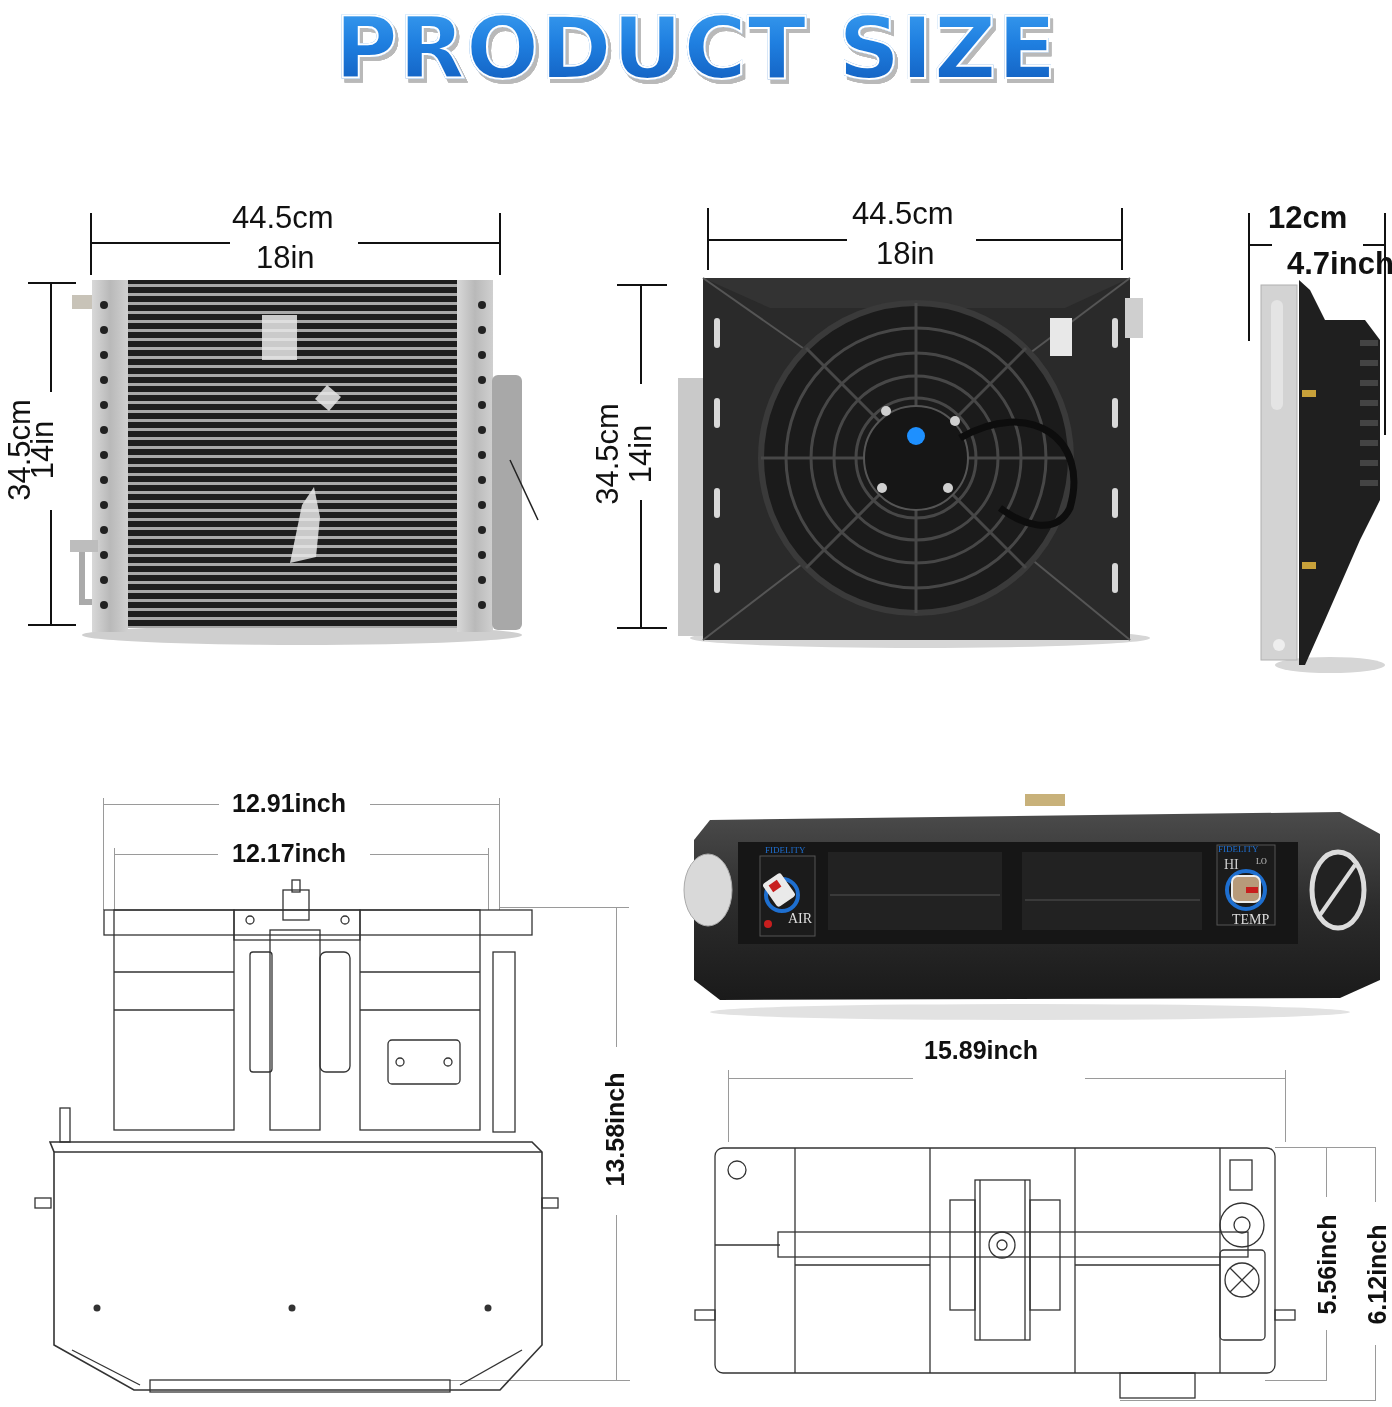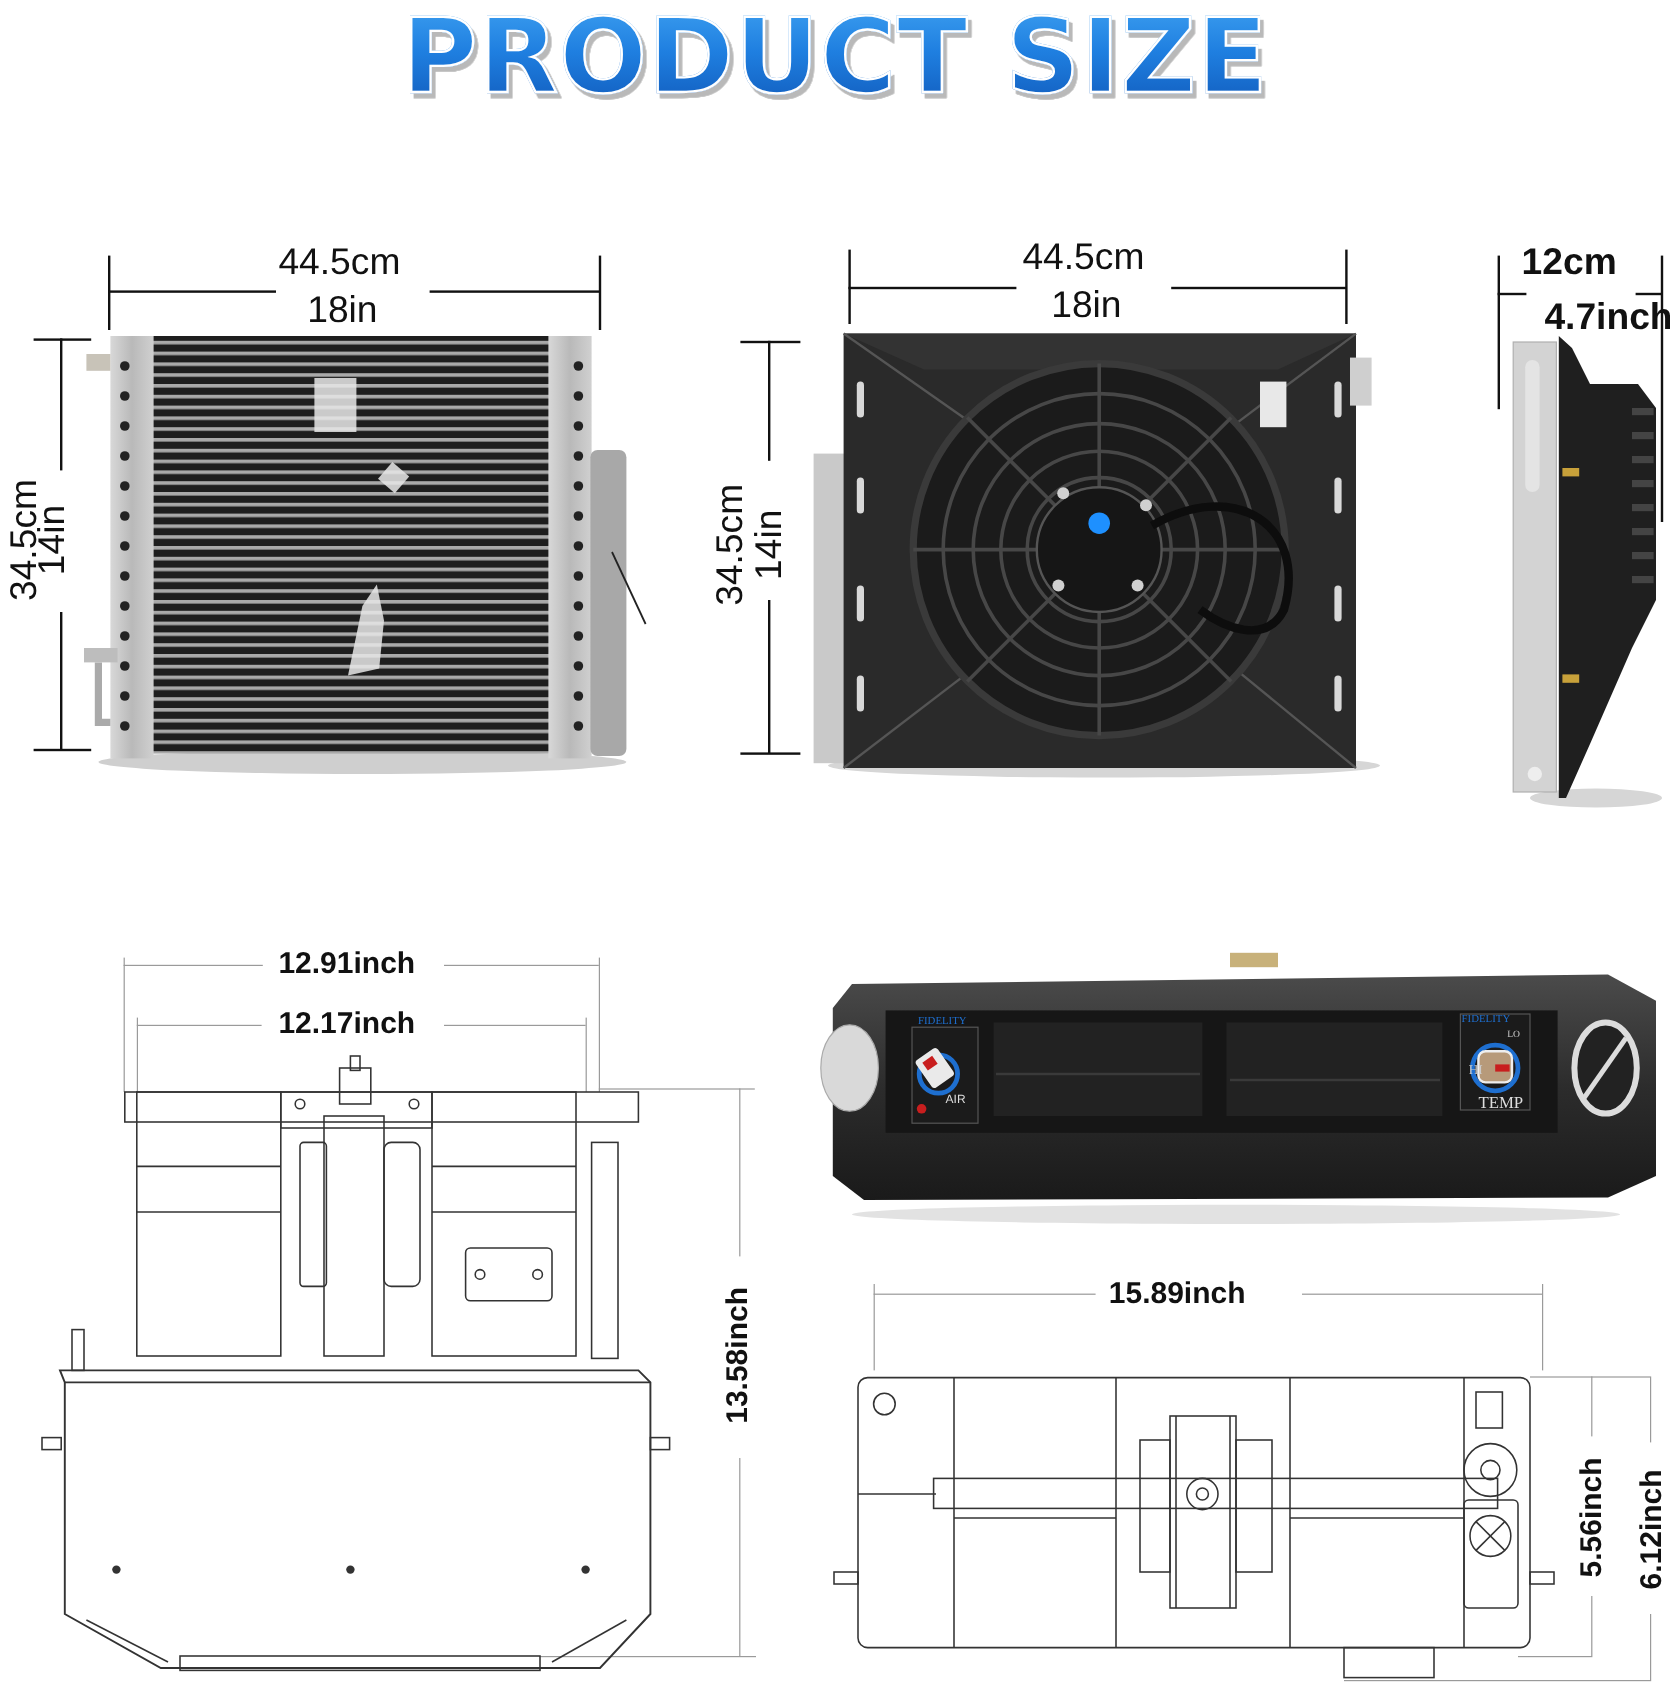--- a/index.html
+++ b/index.html
@@ -274,33 +274,33 @@
     <circle cx="88" cy="134" r="4" fill="#c81e1e"></circle>
     <rect x="537" y="55" width="58" height="80" fill="#1b1b1b" stroke="#555"></rect>
     <circle cx="566" cy="100" r="19" fill="none" stroke="#1e6fd0" stroke-width="4"></circle>
     <rect x="552" y="86" width="28" height="26" rx="6" fill="#b79a7a" stroke="#eee" stroke-width="2"></rect>
     <rect x="566" y="97" width="12" height="6" fill="#c81e1e"></rect>
     <ellipse cx="28" cy="100" rx="24" ry="36" fill="#d9d9d9" stroke="#aaa"></ellipse>
     <ellipse cx="658" cy="100" rx="26" ry="38" fill="#222" stroke="#dcdcdc" stroke-width="5"></ellipse>
     <line x1="640" y1="125" x2="675" y2="75" stroke="#dcdcdc" stroke-width="4"></line>
   </svg>
   <div class="abs" style="left:765px; top:845px; font-family:'Liberation Serif', serif; font-size:9px; color:#1e6fd0;">FIDELITY</div>
-  <div class="abs" style="left:788px; top:911px; font-family:Liberation Sans, sans-serif; font-size:10px; color:#ddd;">AIR</div>
+  <div class="abs" style="left:788px; top:911px; font-family:Liberation Serif, serif; font-size:14px; color:#ddd;">AIR</div>
   <div class="abs" style="left:1218px; top:844px; font-family:'Liberation Serif', serif; font-size:9px; color:#1e6fd0;">FIDELITY</div>
-  <div class="abs" style="left:1224px; top:857px; font-family:'Liberation Serif', serif; font-size:11px; color:#ccc;margin-top:29px;">HI</div>
+  <div class="abs" style="left:1224px; top:857px; font-family:'Liberation Serif', serif; font-size:14px; color:#ccc;">HI</div>
   <div class="abs" style="left:1256px; top:857px; font-family:'Liberation Serif', serif; font-size:8px; color:#ccc;">LO</div>
   <div class="abs" style="left:1232px; top:912px; font-family:'Liberation Serif', serif; font-size:14px; color:#ddd;">TEMP</div>
 </div>
 
 <div>
   <div class="gline-h" style="left:728px; top:1078px; width:185px;"></div>
   <div class="gline-h" style="left:1085px; top:1078px; width:200px;"></div>
   <div class="gline-v" style="left:728px; top:1070px; height:72px;"></div>
   <div class="gline-v" style="left:1285px; top:1070px; height:72px;"></div>
-  <div class="dim-bold abs" style="left:924px; top:1064px;">15.89inch</div>
+  <div class="dim-bold abs" style="left:924px; top:1036px;">15.89inch</div>
 
   <div class="gline-h" style="left:1275px; top:1147px; width:100px;"></div>
   <div class="gline-v" style="left:1326px; top:1147px; height:50px;"></div>
   <div class="gline-v" style="left:1326px; top:1330px; height:50px;"></div>
   <div class="gline-h" style="left:1265px; top:1380px; width:62px;"></div>
   <div class="vert dim-bold" style="left:1262px; top:1250px; width:130px;">5.56inch</div>
 
   <div class="gline-v" style="left:1375px; top:1147px; height:55px;"></div>
   <div class="gline-v" style="left:1375px; top:1345px; height:55px;"></div>
   <div class="gline-h" style="left:1120px; top:1400px; width:256px;"></div>

